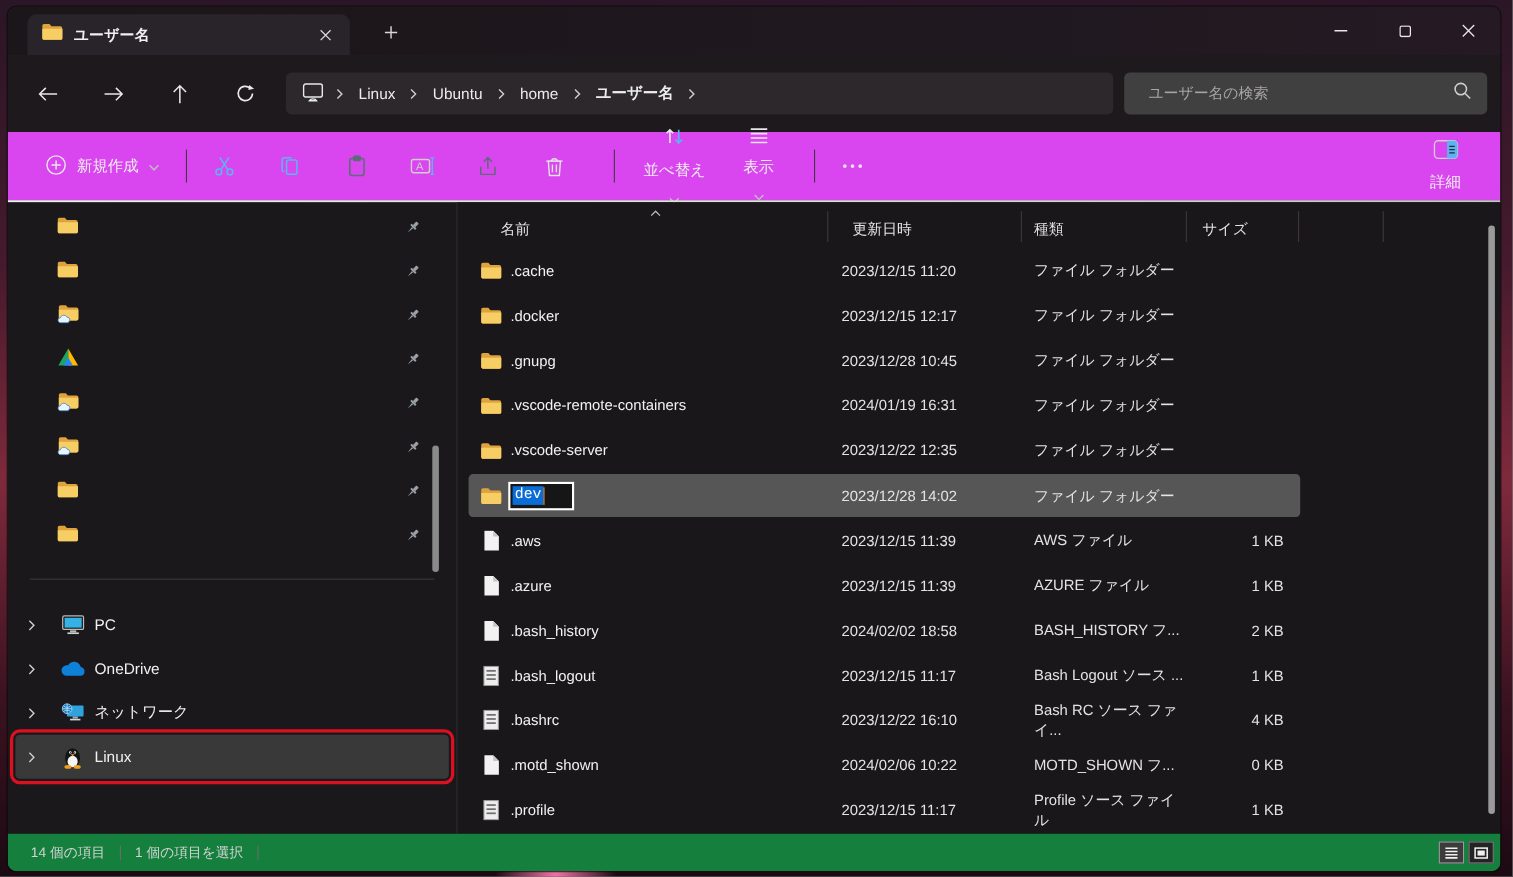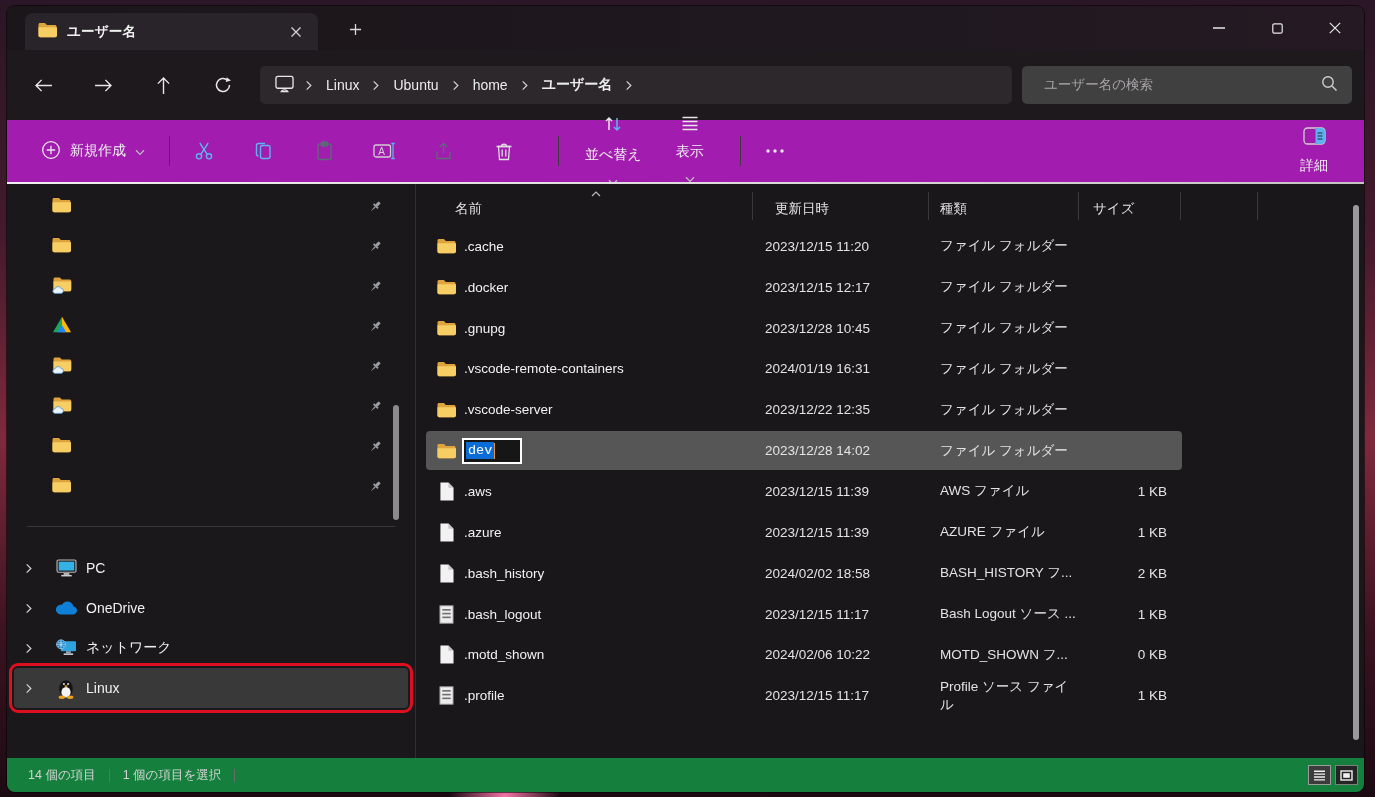--- a/index.html
+++ b/index.html
@@ -38,21 +38,21 @@
   }
   .crumb{ margin:0 2px; white-space:nowrap;}
   .crumb.current{ font-weight:bold;}
   .bc-chev{ margin:0 11px; display:flex; align-items:center;}
   .searchbox{
     width:330px; height:38px; margin-left:10px; background:#404040; border-radius:5px;
     display:flex; align-items:center; padding:0 14px 0 22px;
   }
   .search-ph{ flex:1; color:#a9a4a8; font-size:13.5px;}
   
-  .cmdbar{ height:62px; flex:none; display:flex; align-items:center; padding:0 24px; background:#a21caf;}
+  .cmdbar{ height:62px; flex:none; display:flex; align-items:center; padding:0 24px; background:#d946ef;}
   .cmd-new{ display:flex; align-items:center; gap:9px; padding:8px 10px; border-radius:4px; color:#f0f0f0; font-size:14px;}
   .cmd-sep{ width:1px; height:30px; background:#3e3a3d; margin:0 14px; flex:none;}
   .cmd-icon-btn{ width:40px; height:40px; margin-right:20px; display:flex; align-items:center; justify-content:center; border-radius:4px;}
   .cmd-label-btn{ display:flex; align-items:center; gap:9px; padding:8px 12px; margin-right:10px; border-radius:4px; color:#f0f0f0; font-size:14px;flex-direction:column;}
   .cmd-spacer{ flex:1;}
   .cmd-underline{ height:2px; flex:none; background:linear-gradient(90deg,#efefef,#d9d9d9 60%,#c4c4c4);}
   
   .content{ flex:none; height:574px; display:flex; background:#1b181b;}
   .sidebar{ width:409px; flex:none; position:relative; border-right:1px solid #313031;}
   .pinrow{ height:40px; position:relative; display:flex; align-items:center; padding-left:45px; margin-top:0;}
@@ -644,20 +644,36 @@
               <span class="fname">.bash_logout</span>
             </div>
             <div class="c c2">2023/12/15 11:17</div>
             <div class="c c3">Bash Logout ソース ...</div>
             <div class="c c4">1 KB</div>
           </div>
           <div class="frow">
             <div class="c c1">
               <span class="ficon">
                 <svg width="15" height="19" viewBox="0 0 16 20">
+                  <rect x="1" y=".7" width="14" height="18.6" fill="#ededed" stroke="#9a9a9a"></rect>
+                  <rect x="3.5" y="4.2" width="9" height="1.7" fill="#6f6f6f"></rect>
+                  <rect x="3.5" y="8.2" width="9" height="1.7" fill="#6f6f6f"></rect>
+                  <rect x="3.5" y="12.2" width="9" height="1.7" fill="#6f6f6f"></rect>
+                </svg>
+              </span>
+              <span class="fname">.bashrc</span>
+            </div>
+            <div class="c c2">2023/12/22 16:10</div>
+            <div class="c c3">Bash RC ソース ファイ...</div>
+            <div class="c c4">4 KB</div>
+          </div>
+          <div class="frow">
+            <div class="c c1">
+              <span class="ficon">
+                <svg width="15" height="19" viewBox="0 0 16 20">
                   <path d="M1.5 .5h8.5l5.5 5.5v13.5H1.5z" fill="#f2f2f2"></path>
                   <path d="M10 .5l5.5 5.5H10z" fill="#c6c6c6"></path>
                 </svg>
               </span>
               <span class="fname">.motd_shown</span>
             </div>
             <div class="c c2">2024/02/06 10:22</div>
             <div class="c c3">MOTD_SHOWN フ...</div>
             <div class="c c4">0 KB</div>
           </div>

